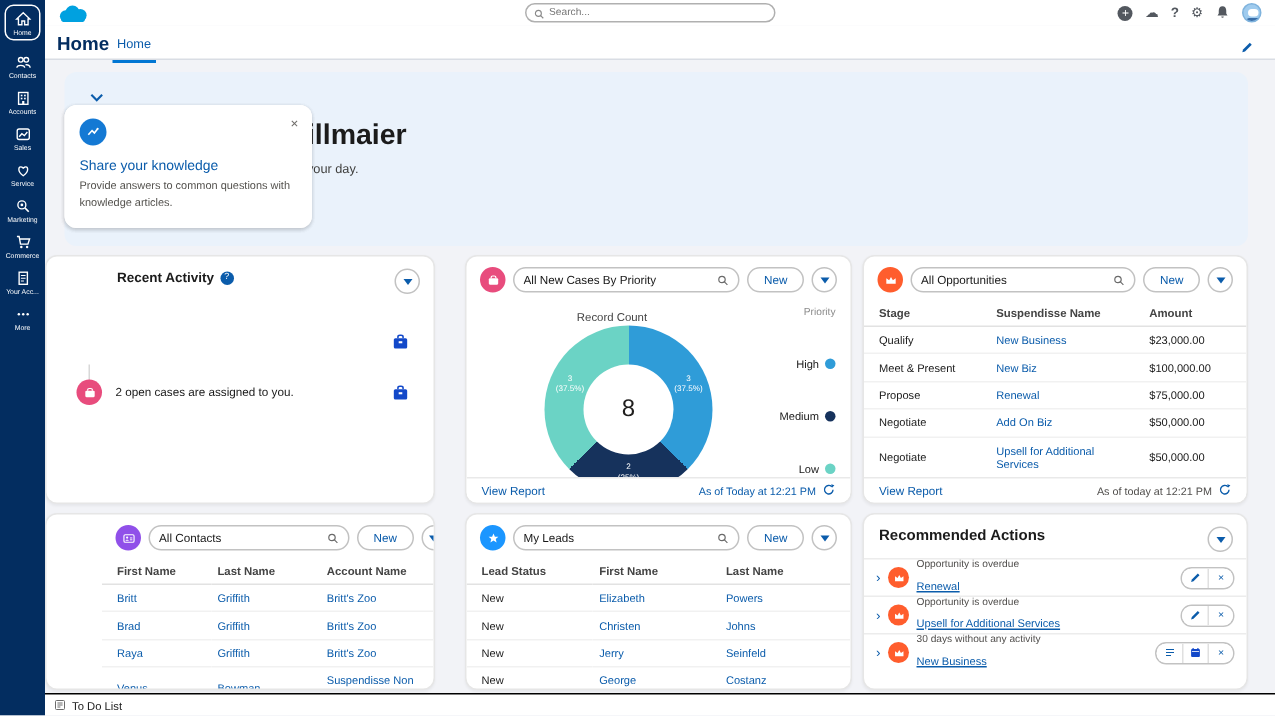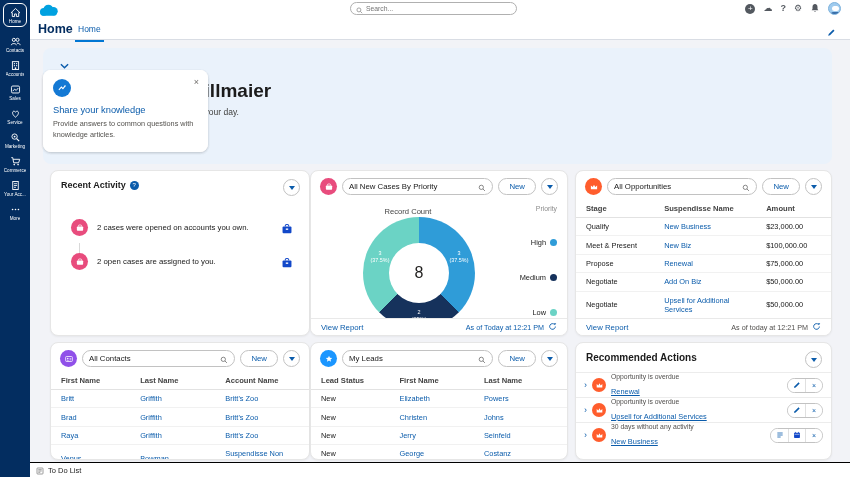--- a/index.html
+++ b/index.html
@@ -43,21 +43,21 @@
   .promo { position:absolute; top:22px; width:165px; height:82px; background:#fff; border-radius:8px; box-shadow:0 1px 3px rgba(0,0,0,.07); padding:9px 10px; }
   .promo .pi { width:18px; height:18px; border-radius:50%; background:#1479d4; display:flex; align-items:center; justify-content:center; }
   .promo .close { position:absolute; right:9px; top:7px; font-size:9px; color:#706e6b; cursor:pointer; }
   .promo .pt { margin-top:8px; font-size:9.3px; color:#0b5cab; cursor:pointer; }
   .promo .pd { margin-top:4px; font-size:7.3px; color:#54524e; line-height:1.45; }
 
   
   .card { position:absolute; background:#fff; border-radius:8px; border:1px solid #e6e6e6; box-shadow:0 1px 2px rgba(0,0,0,.05); overflow:hidden; }
   .row2 { top:130px; height:166px; }
   .row3 { top:302px; height:118px; }
-  .col1 { left:20px; width:260px; }
+  .col1 { left:0; width:260px;padding-left:37px; }
   .col2 { left:280px; width:258px; }
   .col3 { left:545px; width:257px; }
 
   .lv-header { display:flex; align-items:center; gap:5px; padding:7px 9px 5px; }
   .obj-icon { width:17px; height:17px; border-radius:50%; flex:0 0 17px; display:flex; align-items:center; justify-content:center; }
   .oi-case { background:#e84c7d; }
   .oi-opp { background:#ff5d2d; }
   .oi-contact { background:#9050e9; }
   .oi-lead { background:#1b96ff; }
   .lv-pill { flex:1; display:flex; align-items:center; border:1px solid #c2c2c2; border-radius:9px; height:17px; padding:0 6px; gap:3px; background:#fff; }
@@ -301,29 +301,20 @@
   </section>
 
   <section class="card row2 col1">
     <div class="ra-title">
       <span class="t">Recent Activity</span>
       <span class="info-dot"></span>
     </div>
     <span class="ra-dd btn-dd">
         <span class="tri"></span>
       </span>
-    <div class="ra-item" style="top:48px;">
-      <span class="ra-ic">
-          <svg width="10" height="10" viewBox="0 0 16 16">
-            <path d="M5.5 5.5 V4.4 a1.6 1.2 0 0 1 1.6-1.2 h1.8 a1.6 1.2 0 0 1 1.6 1.2 V5.5" fill="none" stroke="#fff" stroke-width="1.3"></path>
-            <rect x="3" y="5.5" width="10" height="7" rx="1.2" fill="#fff"></rect>
-          </svg>
-        </span>
-      <span class="ra-txt">2 cases were opened on accounts you own.</span>
-    </div>
     <span class="ra-act" style="top:50px;"><svg width="12" height="12" viewBox="0 0 14 14">
           <path d="M5 4 V3 a1.6 1.2 0 0 1 1.6-1.2 h0.8 a1.6 1.2 0 0 1 1.6 1.2 V4" fill="none" stroke="#1248c9" stroke-width="1.2"></path>
           <rect x="1.8" y="4" width="10.4" height="8" rx="1.2" fill="#1248c9"></rect>
           <rect x="5.6" y="6.4" width="2.8" height="1.6" fill="#fff"></rect>
         </svg></span>
     <div class="ra-line"></div>
     <div class="ra-item" style="top:82px;">
       <span class="ra-ic">
           <svg width="10" height="10" viewBox="0 0 16 16">
             <path d="M5.5 5.5 V4.4 a1.6 1.2 0 0 1 1.6-1.2 h1.8 a1.6 1.2 0 0 1 1.6 1.2 V5.5" fill="none" stroke="#fff" stroke-width="1.3"></path>

